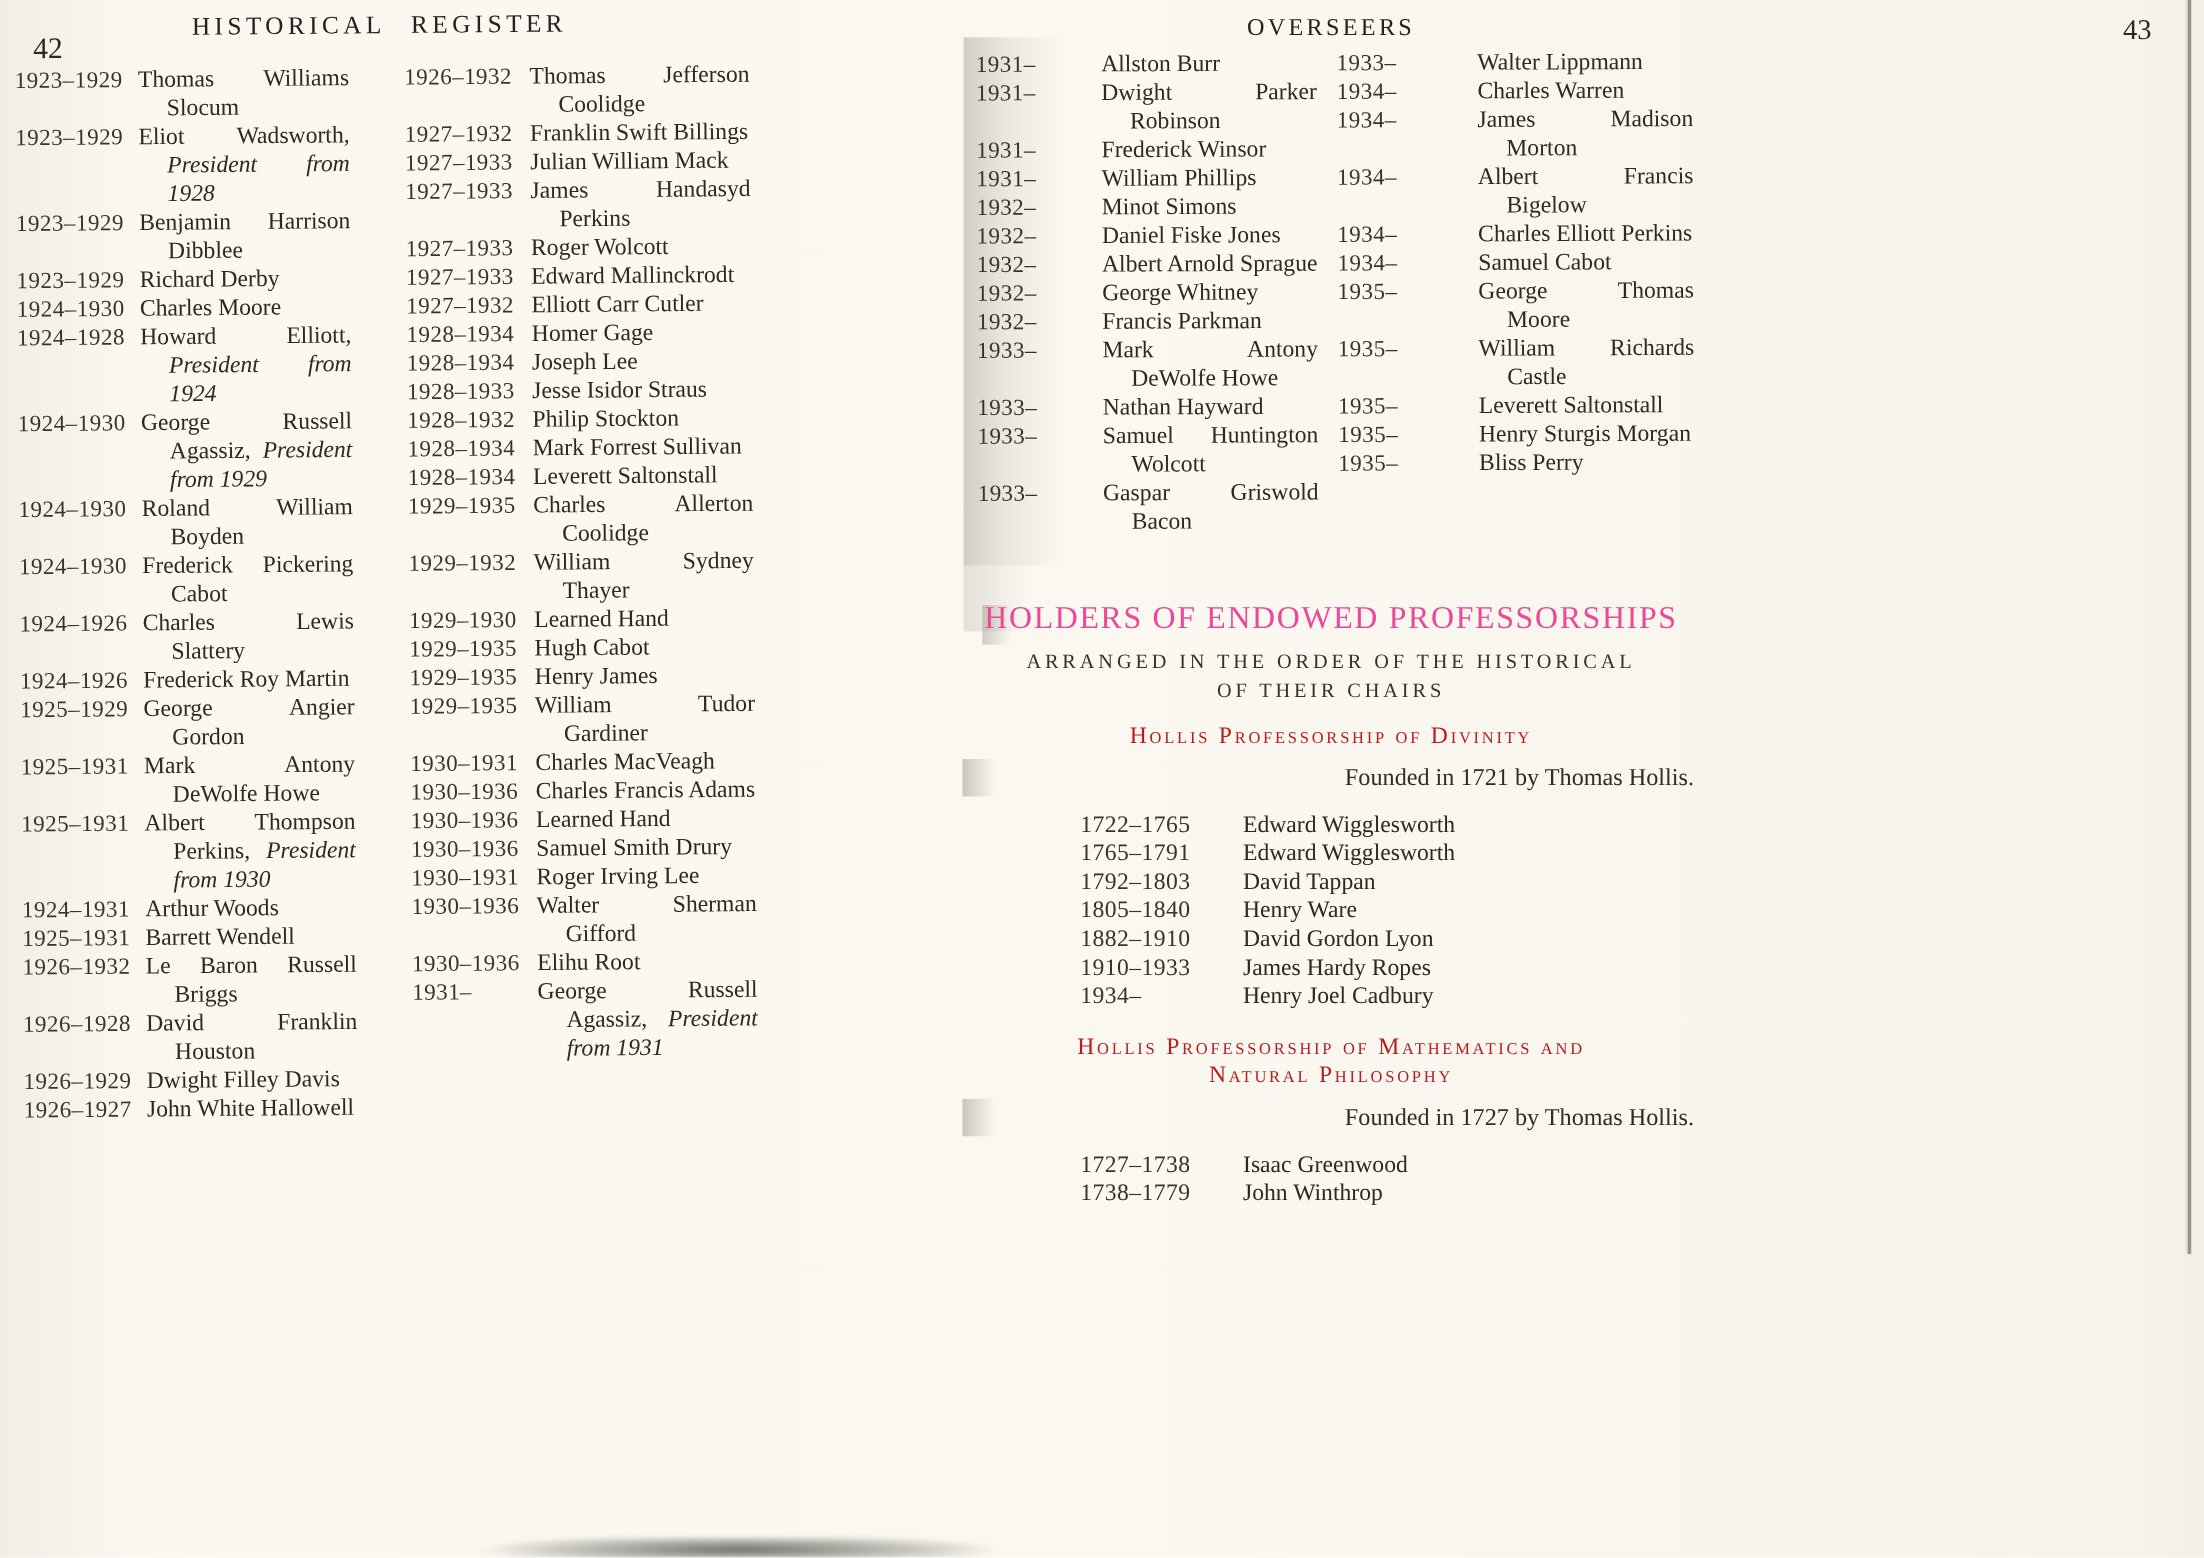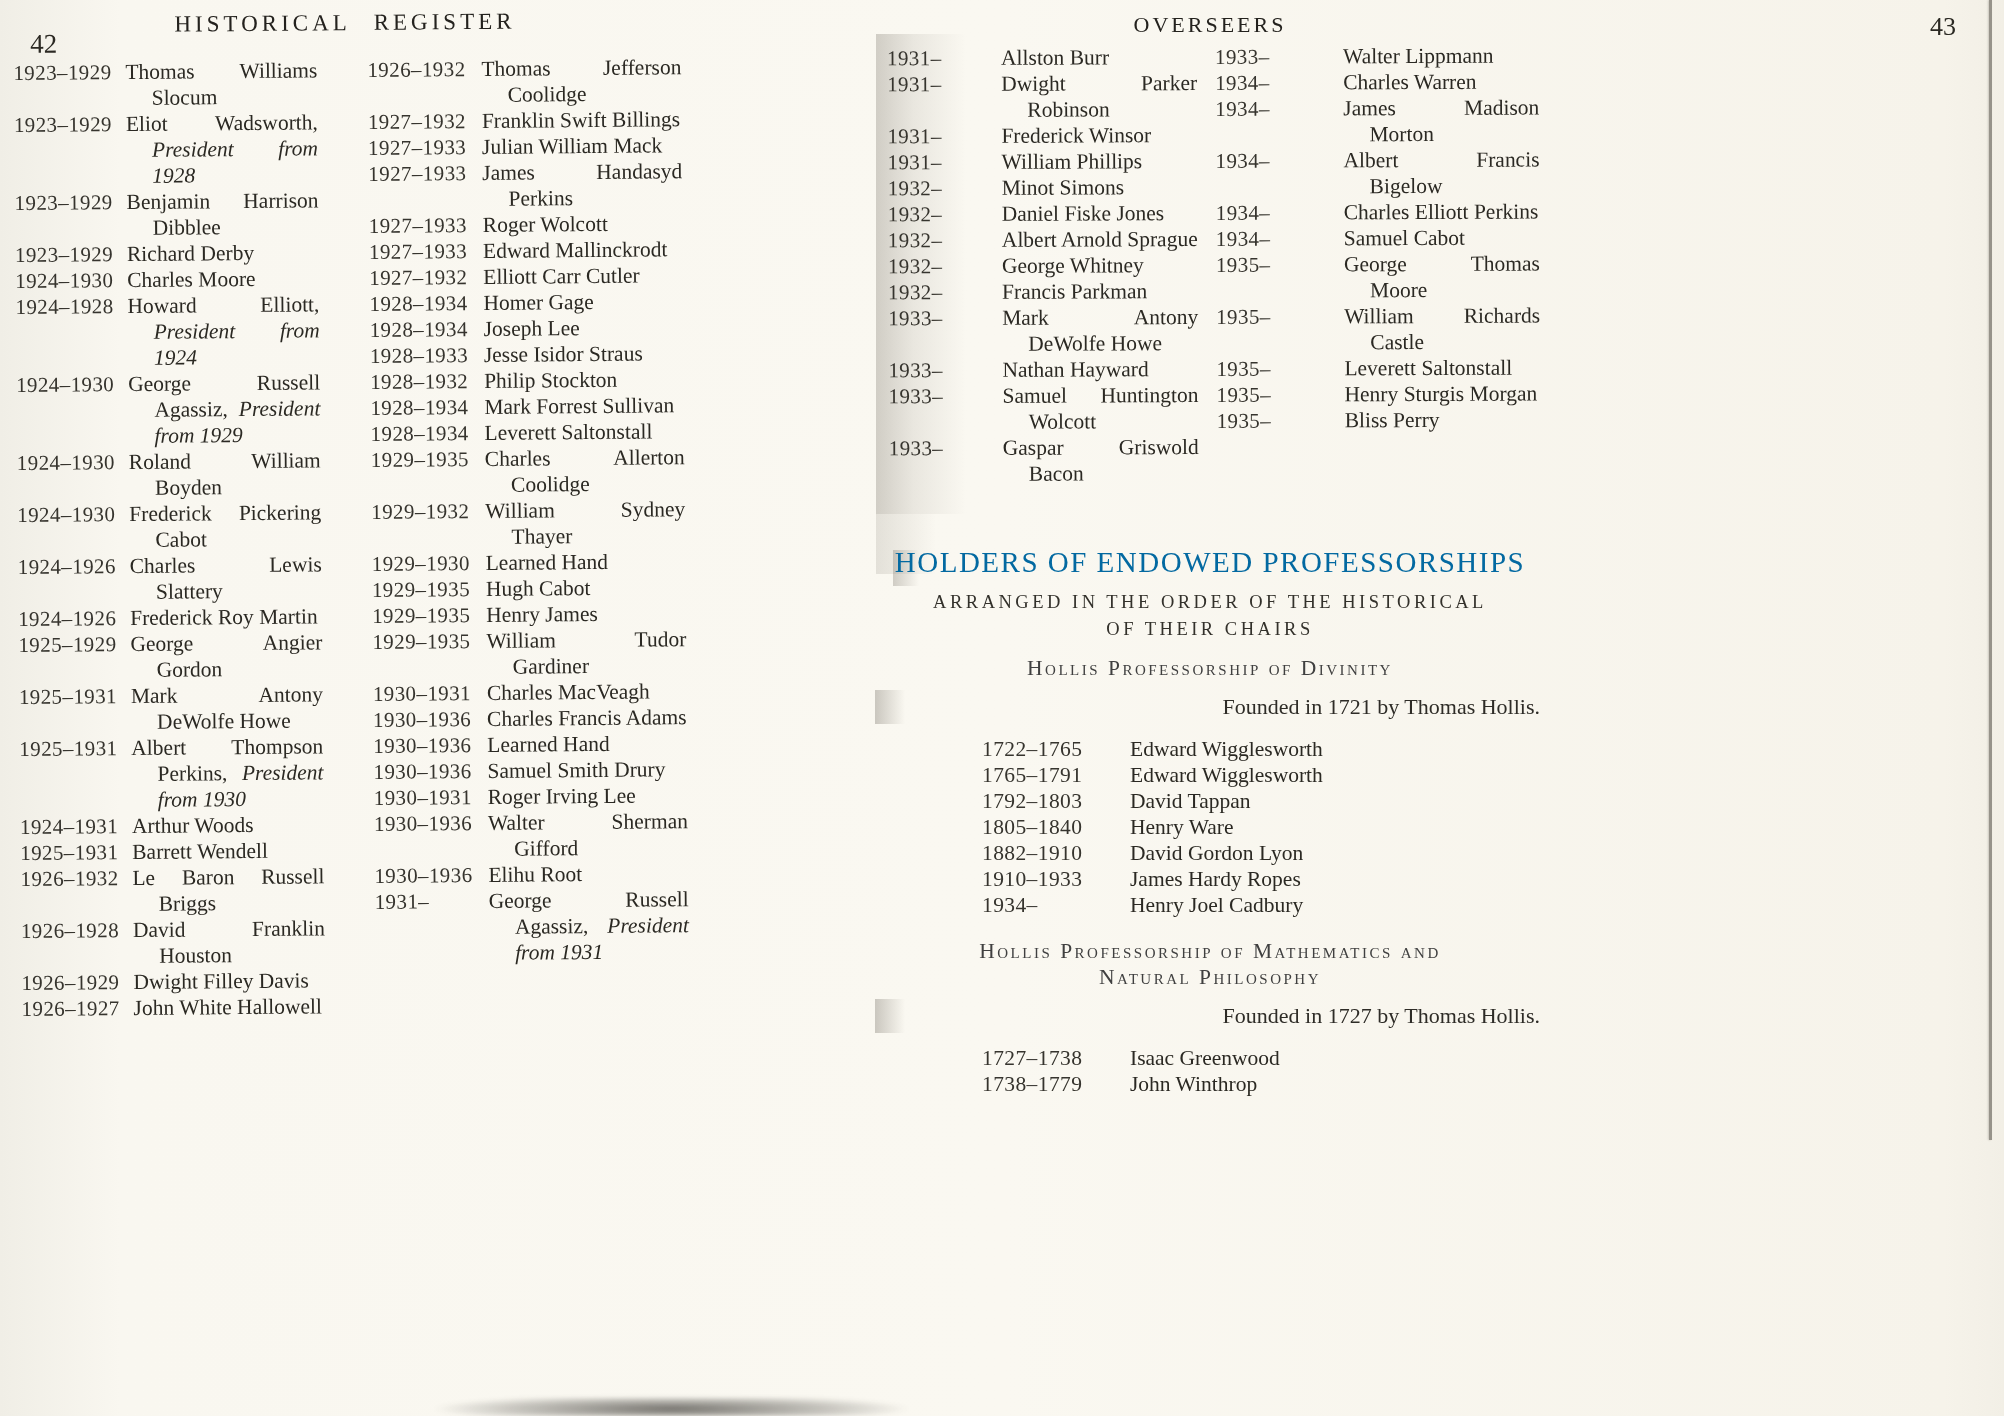--- a/index.html
+++ b/index.html
@@ -50,24 +50,24 @@
     transform: rotate(-0.25deg); transform-origin:1200px 280px; }
   .rp-col1 { position:absolute; left:888px; top:44px; width:312px; }
   .rp-col1 .edate { width:76px; margin-right:38px; }
   .rp-col1 .ename { width:196px; }
   .rp-col2 { position:absolute; left:1216px; top:44px; width:330px; }
   .rp-col2 .edate { width:72px; margin-right:56px; }
   .rp-col2 .ename { width:196px; }
 
   
   .rp-section { position:absolute; left:880px; top:545px; width:660px; text-align:center; }
-  .sec-title { margin:0; font-weight:normal; font-size:29px; line-height:34px; letter-spacing:1.5px; color:#0369a1; }
+  .sec-title { margin:0; font-weight:normal; font-size:29px; line-height:34px; letter-spacing:1.5px; color:#ec4899; }
   .sec-sub { margin-top:10px; font-size:18.5px; line-height:27px; letter-spacing:3.5px; color:#33312b; }
   .chair-heading { margin-top:12px; font-size:21.5px; line-height:26px;
-    font-variant:small-caps; letter-spacing:2.5px; color:#404040; }
+    font-variant:small-caps; letter-spacing:2.5px; color:#b91c1c; }
   .chair-heading.two-lines { width:520px; margin-left:auto; margin-right:auto; margin-top:20px; }
   .founded { margin-top:13px; font-size:22px; line-height:26px; text-align:right; padding-left:15px; position:relative; }
   .founded::before { content:""; position:absolute; left:-5px; top:-4px; width:30px; height:34px;
     background: linear-gradient(90deg, rgba(112,106,96,.35), rgba(112,106,96,0)); }
   .holders { margin-top:16px; margin-left:102px; text-align:left; }
   .holders .edate { width:124px; margin-right:24px; font-size:21.5px; }
   .holders .ename { width:auto; padding-left:0; text-indent:0; white-space:nowrap; text-align:left; }
 </style>
 </head>
 <body>

